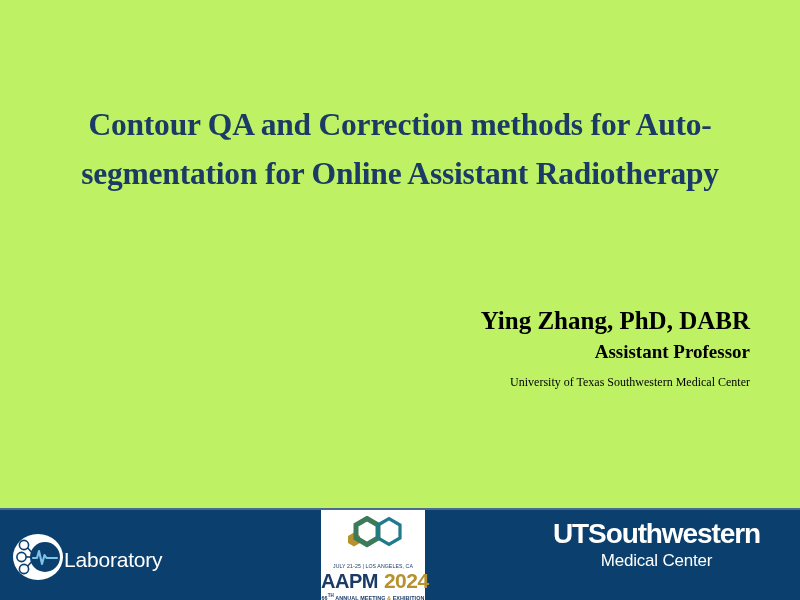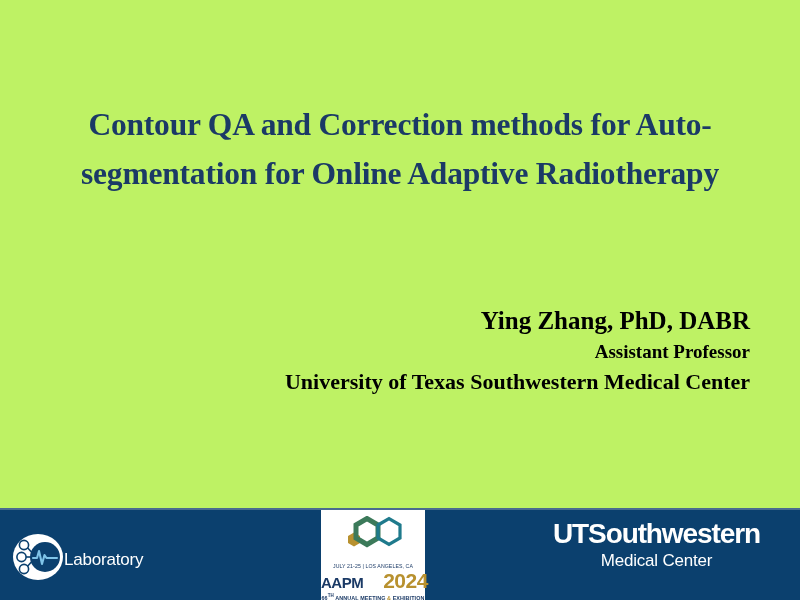--- a/index.html
+++ b/index.html
@@ -50,22 +50,22 @@
     line-height: 32px;
   }
   #author-role {
     font-family: "Liberation Serif", serif;
     font-weight: bold;
     font-size: 19px;
     line-height: 30px;
   }
   #author-affiliation {
     font-family: "Liberation Serif", serif;
-    font-weight: bold;
-    font-size: 22px;
+    font-weight: normal;
+    font-size: 12px;
     line-height: 30px;
   }
 
   
   #footer {
     position: absolute;
     left: 0;
     top: 508px;
     width: 800px;
     height: 92px;
@@ -113,21 +113,21 @@
     color: #ffffff;
     font-family: "Liberation Sans", sans-serif;
     font-weight: bold;
     font-size: 33px;
     letter-spacing: -1.2px;
   }
   #maia-sub {
     display: block;
     color: #ffffff;
     font-family: "Liberation Sans", sans-serif;
-    font-size: 17px;
+    font-size: 21px;
     letter-spacing: -0.2px;
     margin-top: 1px;
     margin-left: 2px;
   }
 
   
   #aapm-logo {
     position: absolute;
     left: 0;
     top: 6px;
@@ -145,30 +145,30 @@
   }
   #aapm-main {
     margin-top: 1px;
     white-space: nowrap;
     line-height: 1;
   }
   #aapm-name {
     color: #1b3a66;
     font-family: "Liberation Sans", sans-serif;
     font-weight: bold;
-    font-size: 15px;
+    font-size: 20px;
     letter-spacing: -0.5px;
   }
   #aapm-year {
     color: #b8912f;
     font-family: "Liberation Sans", sans-serif;
     font-weight: bold;
     font-size: 21px;
     letter-spacing: -0.5px;
-    margin-left: 20px;
+    margin-left: 6px;
   }
   #aapm-tagline {
     color: #1b3a66;
     font-family: "Liberation Sans", sans-serif;
     font-weight: bold;
     font-size: 5.4px;
     letter-spacing: 0.1px;
     margin-top: 2px;
     white-space: nowrap;
   }
@@ -199,21 +199,21 @@
     margin-top: 4px;
   }
 </style>
 </head>
 <body>
 
 <div id="slide">
 
   <div id="title-block">
     <div class="title-line">Contour QA and Correction methods for Auto-</div>
-    <div class="title-line">segmentation for Online Adaptive Radiotherapy</div>
+    <div class="title-line">segmentation for Online Assistant Radiotherapy</div>
   </div>
 
   <div id="author-block">
     <div id="author-name">Ying Zhang, PhD, DABR</div>
     <div id="author-role">Assistant Professor</div>
     <div id="author-affiliation">University of Texas Southwestern Medical Center</div>
   </div>
 
   <div id="footer">
 

